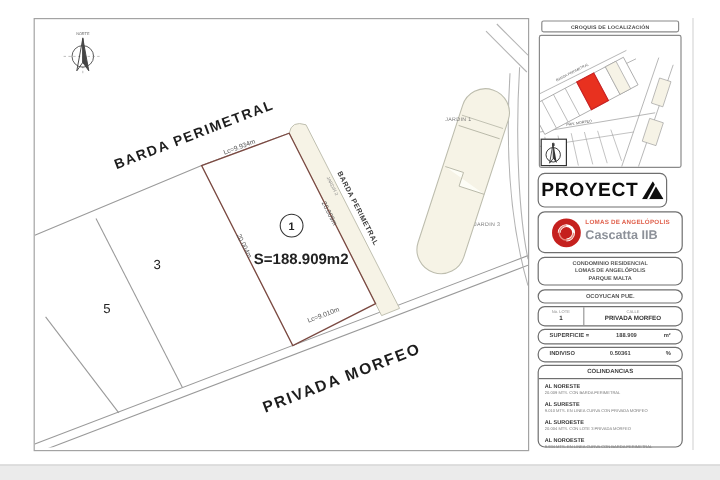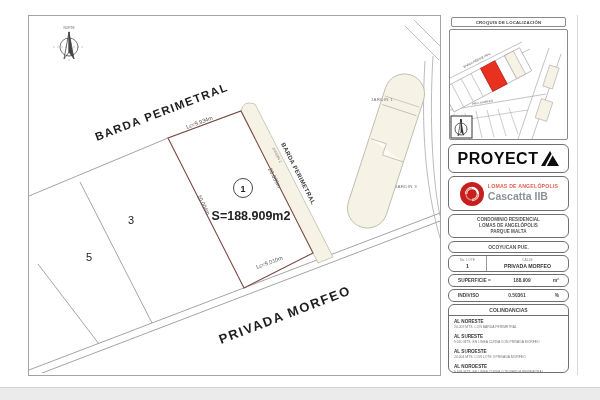--- a/index.html
+++ b/index.html
@@ -159,21 +159,21 @@
         <g>
           <rect x="1" y="86" width="21" height="22" fill="#fff" stroke="#333" stroke-width="1"></rect>
           <circle cx="11" cy="99" r="6" fill="none" stroke="#333" stroke-width="0.8"></circle>
           <path d="M11,89 L8,106 L11,102 Z" fill="none" stroke="#333" stroke-width="0.7"></path>
           <path d="M11,89 L14,106 L11,102 Z" fill="#333"></path>
           <text x="11" y="92" font-size="3.5" font-weight="bold" fill="#222" text-anchor="middle">N</text>
         </g>
       </svg>
     </div>
 
-    <div class="pbox brandbox" style="top:129px;left:2px;width:121px;height:29px;">
+    <div class="pbox brandbox" style="top:129px;left:2px;width:108px;height:29px;">
       <span class="proyecta-text">PROYECT</span>
       <svg width="18" height="15" viewBox="0 0 18 15">
         <polygon points="9,0 18,15 0,15" fill="#0d0d0d"></polygon>
         <line x1="5" y1="15" x2="12" y2="2" stroke="#fff" stroke-width="1.6"></line>
       </svg>
     </div>
 
     <div class="pbox brandbox" style="top:161px;left:2px;width:121px;height:35px;">
       <svg width="26" height="26" viewBox="0 0 26 26">
         <circle cx="13" cy="13" r="12" fill="#c5201e"></circle>

